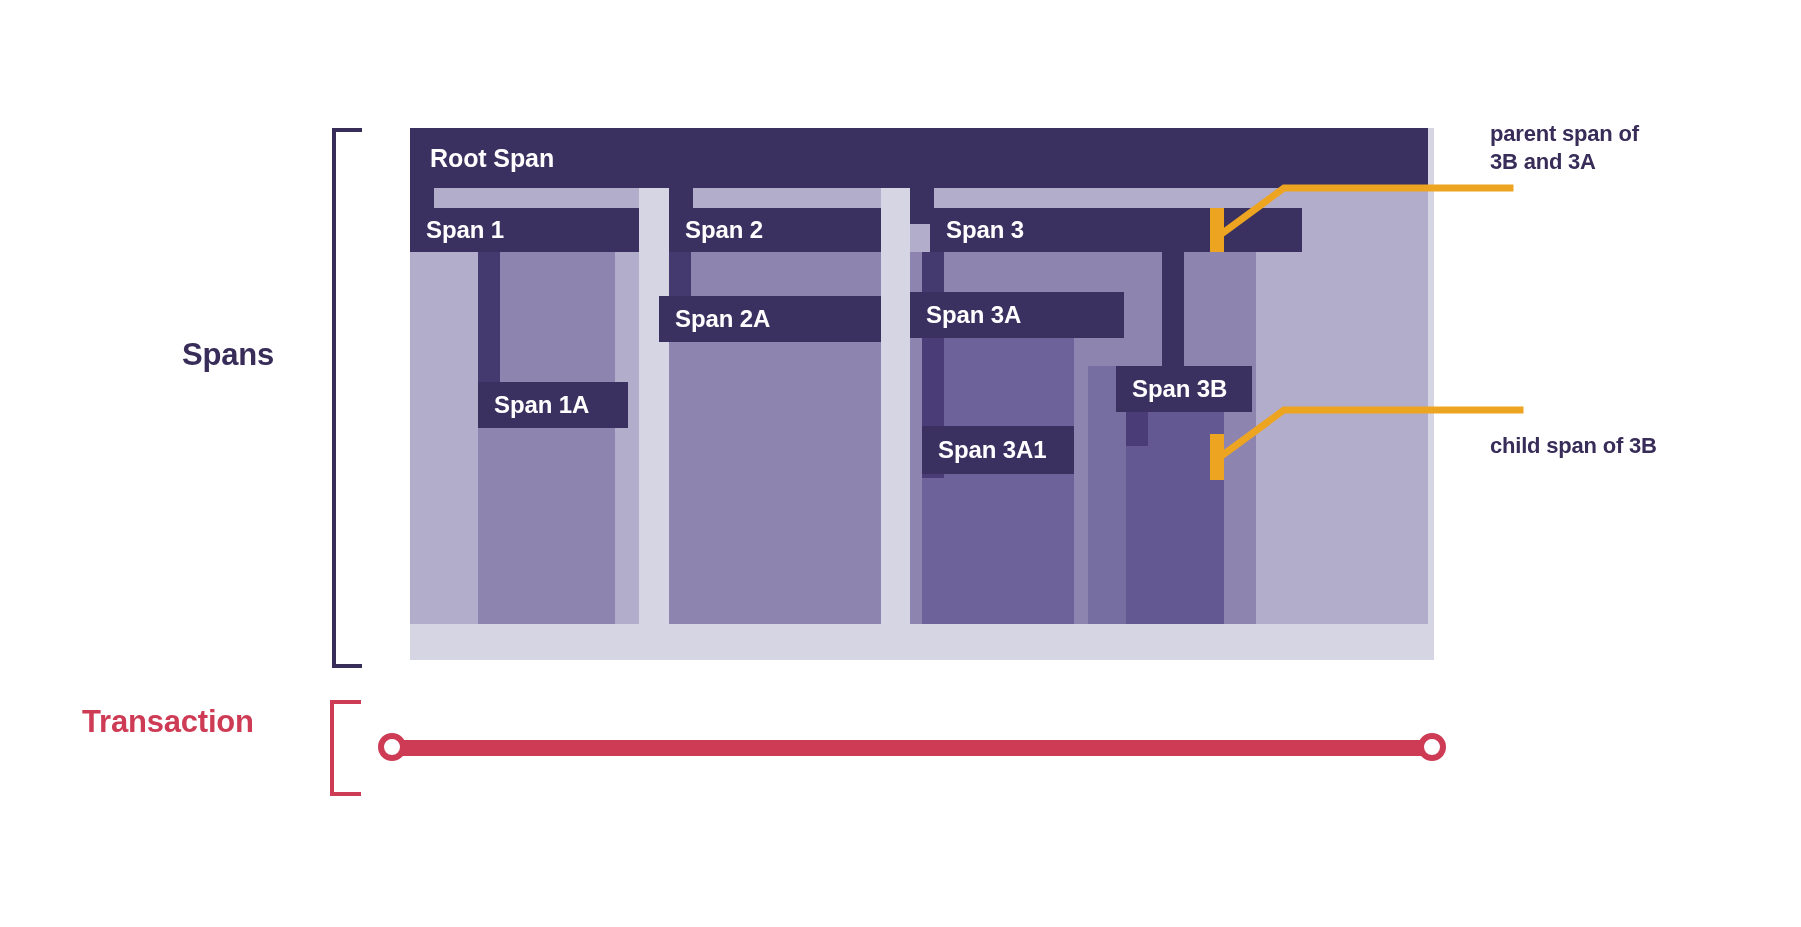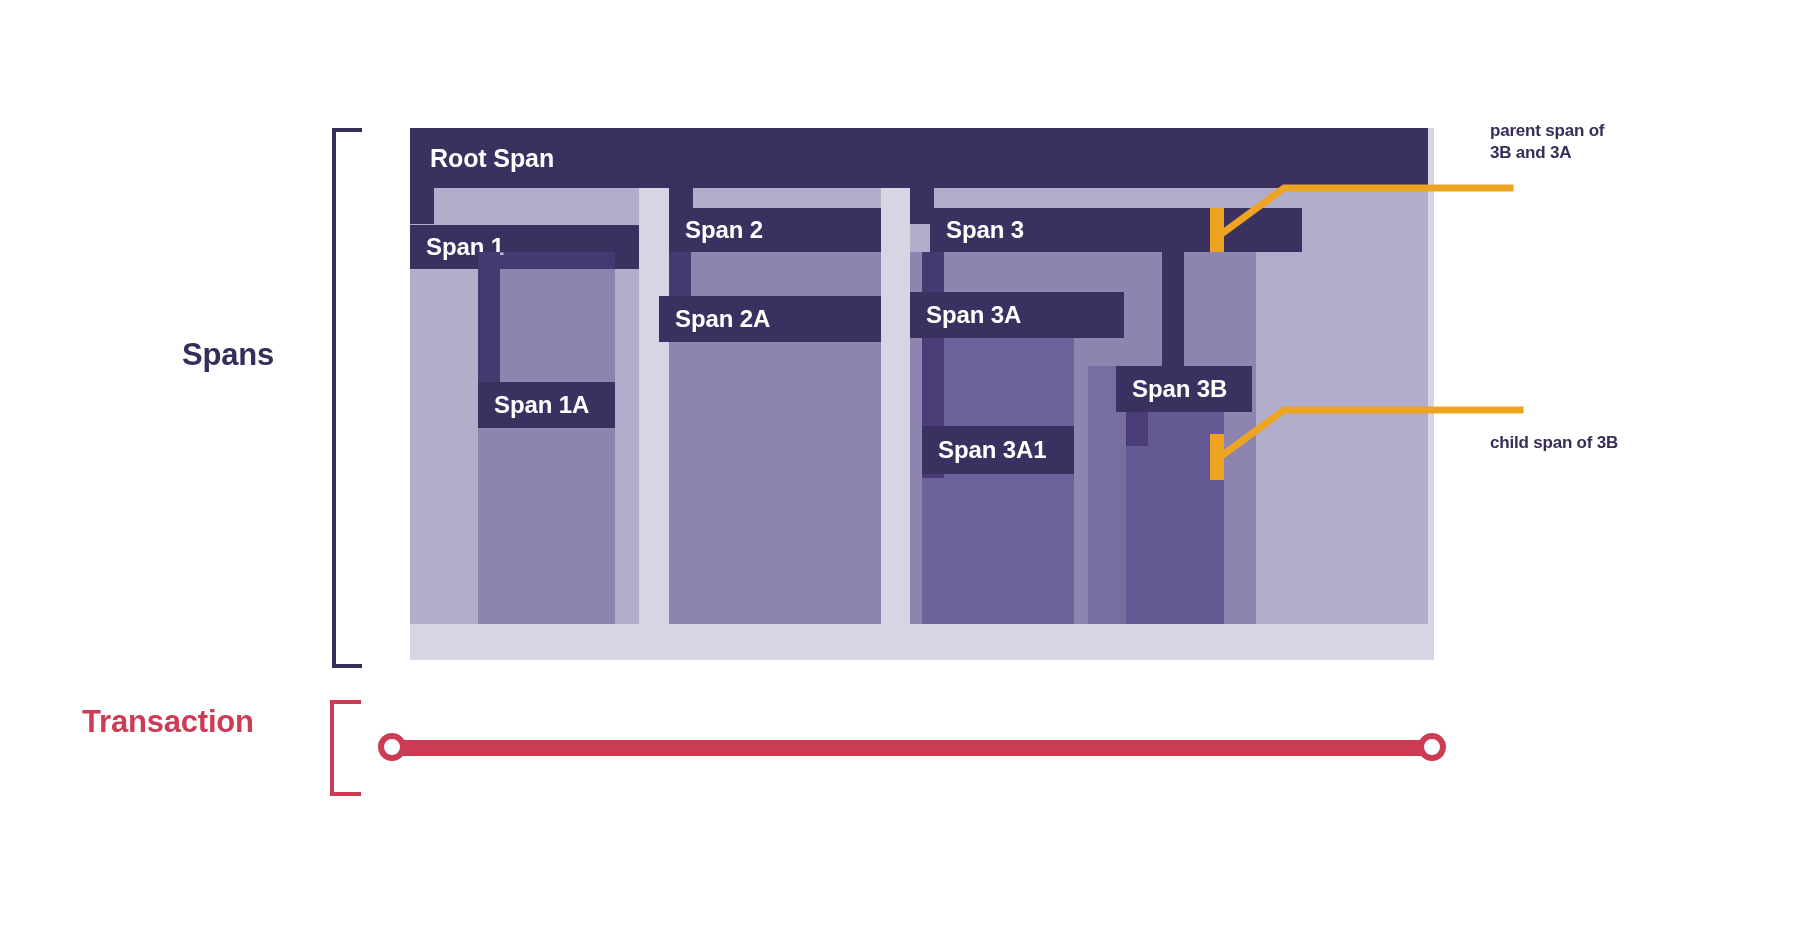--- a/index.html
+++ b/index.html
@@ -101,21 +101,21 @@
 
   
   .stem { background: #3b3160; }
 
   
   .marker { background: #eda421; }
 
   
   .callout-text {
     color: #382c58;
-    font-size: 17px;
+    font-size: 22px;
     font-weight: bold;
     line-height: 1.28;
     letter-spacing: -0.2px;
     white-space: pre-line;
   }
   #callout1-text { left: 1490px; top: 120px; width: 300px; }
   #callout2-text { left: 1490px; top: 432px; width: 310px; }
 
   .leader { overflow: visible; }
 
@@ -153,25 +153,25 @@
   <div class="abs" id="diagram">
 
     <div class="abs" id="diagram-backdrop"></div>
 
     <div class="abs bar root" style="left:0px; top:0px; width:1018px; height:60px;">Root Span</div>
 
     <div class="abs block" style="left:0px; top:60px; width:229px; height:436px;"></div>
 
     <div class="abs stem" style="left:0px; top:60px; width:24px; height:36px;"></div>
 
-    <div class="abs bar" style="left:0px; top:80px; width:229px; height:44px;margin-top:17px;">Span 1</div>
+    <div class="abs bar" style="left:0px; top:80px; width:229px; height:44px;">Span 1</div>
 
     <div class="abs stem" style="left:68px; top:124px; width:22px; height:148px;"></div>
     <div class="abs block l2" style="left:68px; top:124px; width:137px; height:372px;"></div>
-    <div class="abs bar" style="left:68px; top:254px; width:137px; height:46px;">Span 1A</div>
+    <div class="abs bar" style="left:68px; top:254px; width:150px; height:46px;">Span 1A</div>
 
     <div class="abs block" style="left:259px; top:60px; width:212px; height:436px;"></div>
     <div class="abs stem" style="left:259px; top:60px; width:24px; height:36px;"></div>
     <div class="abs bar" style="left:259px; top:80px; width:212px; height:44px;">Span 2</div>
 
     <div class="abs stem" style="left:259px; top:124px; width:22px; height:62px;"></div>
     <div class="abs block l2" style="left:259px; top:124px; width:212px; height:372px;"></div>
     <div class="abs bar" style="left:249px; top:168px; width:222px; height:46px;">Span 2A</div>
 
     <div class="abs block" style="left:500px; top:60px; width:518px; height:436px;"></div>

